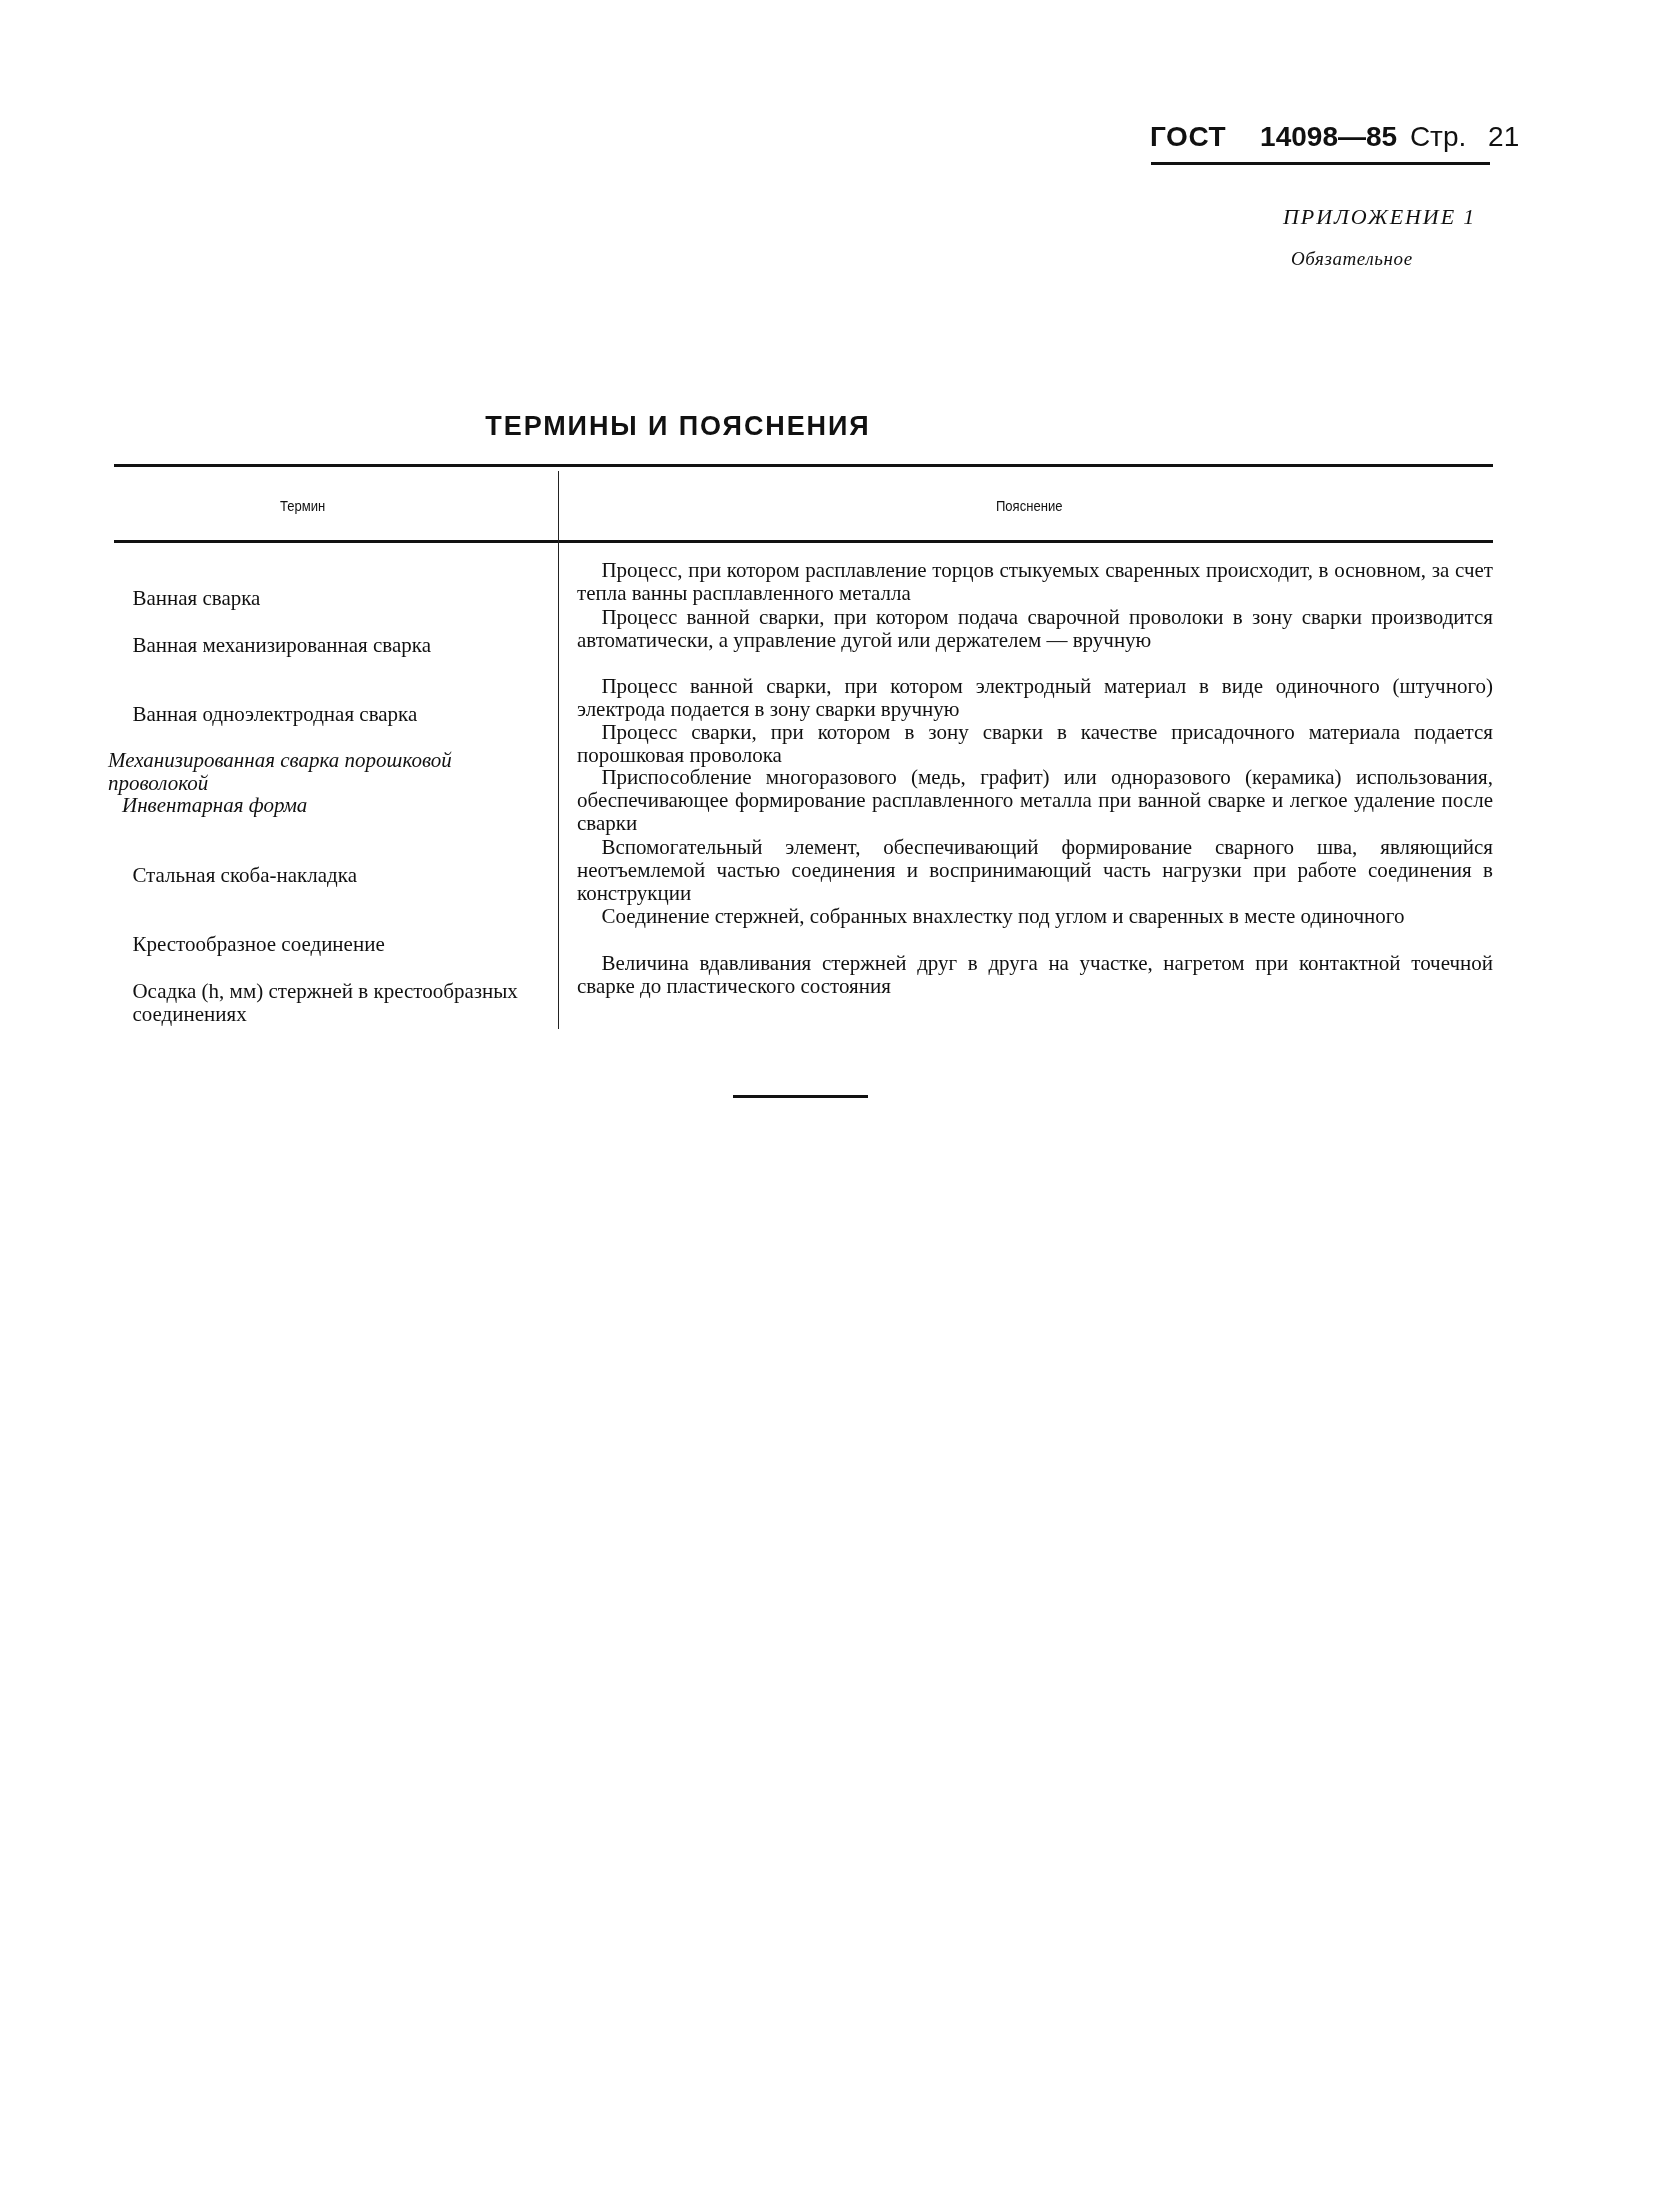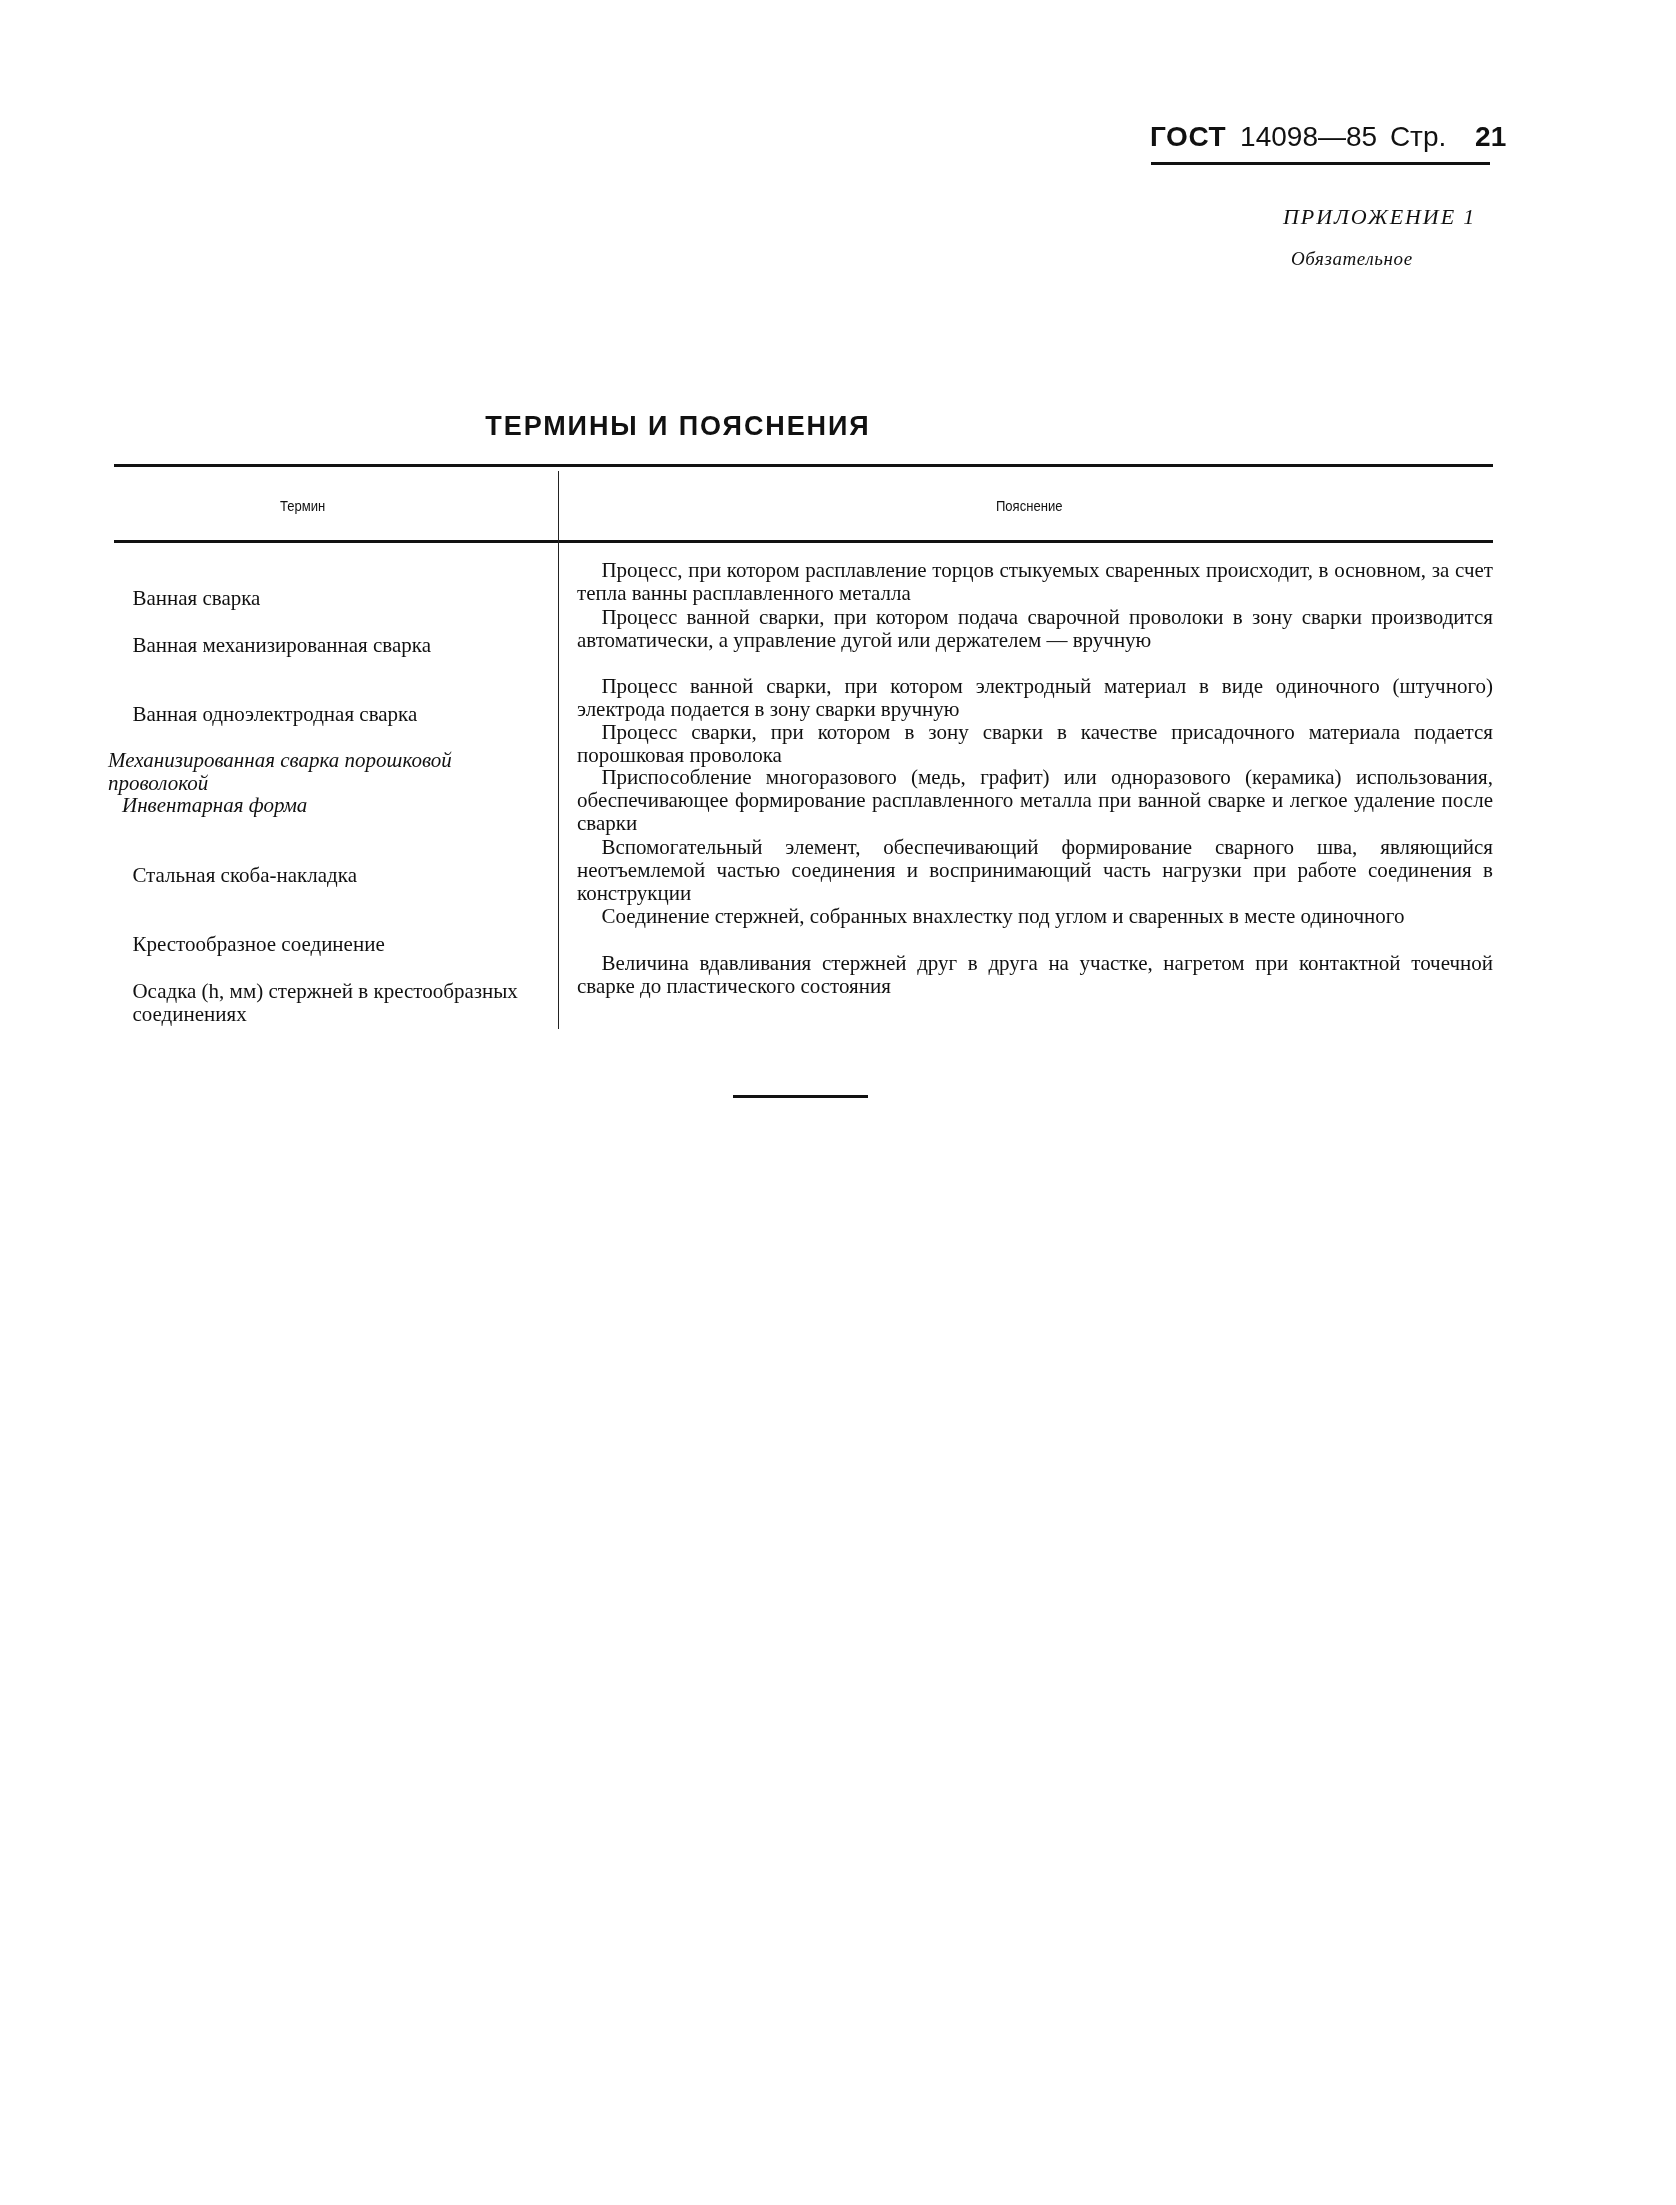--- a/index.html
+++ b/index.html
@@ -6,23 +6,23 @@
   body {
     width: 1676px; height: 2205px; position: relative; overflow: hidden;
     font-family: "Liberation Serif", "DejaVu Serif", serif; color: #111;
   }
   .page-header {
     position: absolute; left: 1150px; top: 121px; width: 341px;
     font-family: "Liberation Sans", "DejaVu Sans", sans-serif;
     font-size: 28px; white-space: nowrap;
   }
   .page-header .gost { font-weight: bold; letter-spacing: 0.6px; }
-  .page-header .num { font-weight: normal; margin-left: 6px; }
+  .page-header .num { font-weight: bold; margin-left: 26px; }
   .page-header .pg { margin-left: 5px; }
-  .page-header .pgn { margin-left: 21px; font-weight: bold; text-align: right; }
+  .page-header .pgn { margin-left: 14px; font-weight: normal; text-align: right; }
   .header-rule {
     position: absolute; left: 1151px; top: 162px; width: 339px; height: 3.2px; background: #111;
   }
   .appendix {
     position: absolute; left: 1283px; top: 204px;
     font-style: italic; font-size: 22px; letter-spacing: 1.9px;
   }
   .mandatory {
     position: absolute; left: 1291px; top: 248px;
     font-style: italic; font-size: 19px; letter-spacing: 0.6px;

